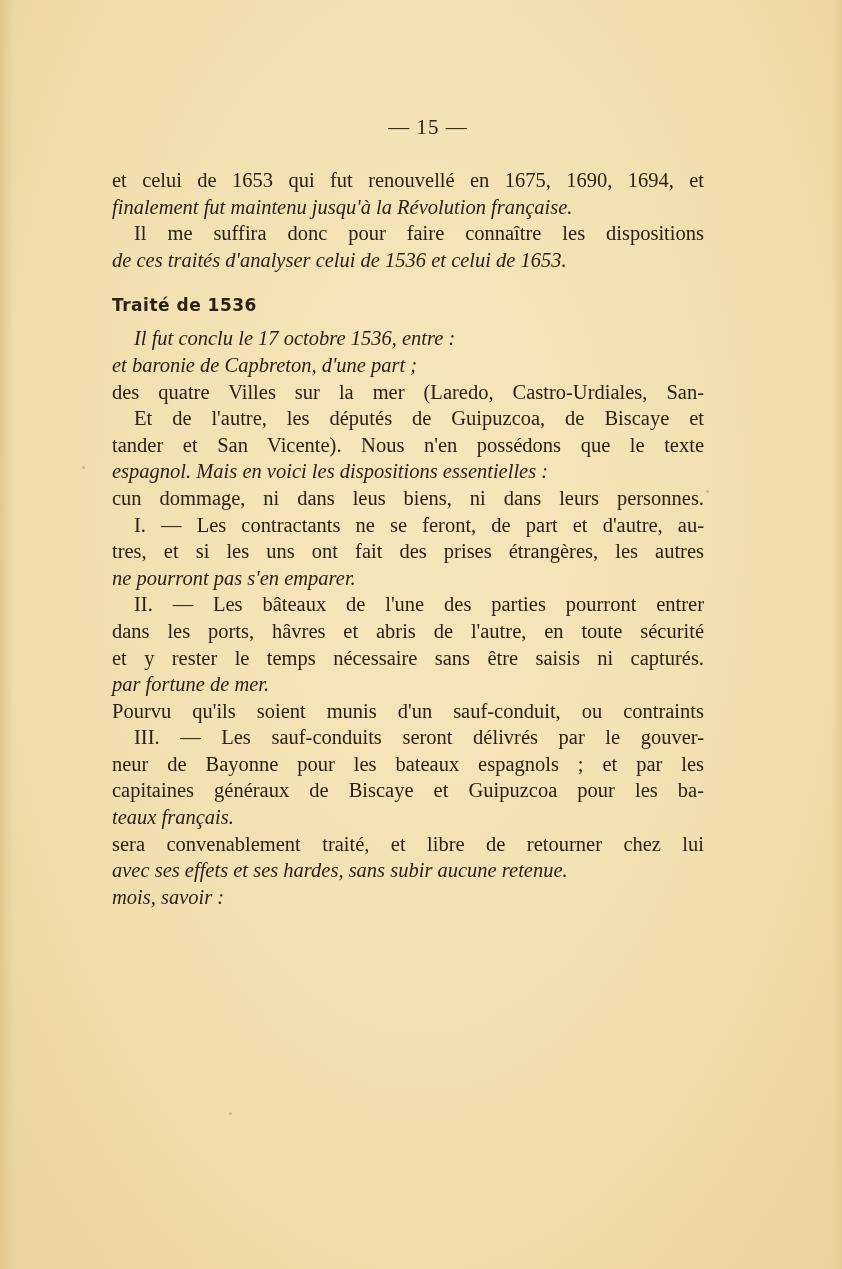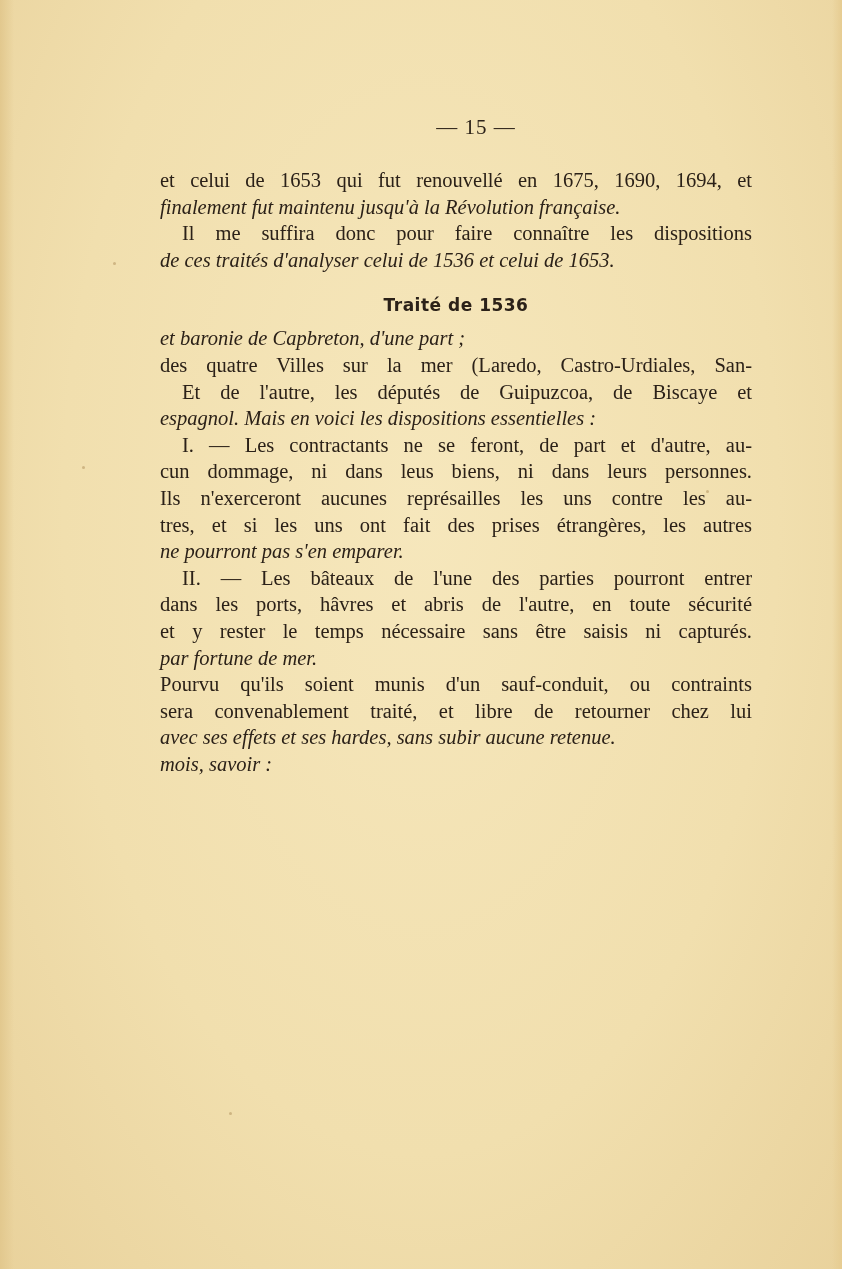--- a/index.html
+++ b/index.html
@@ -23,38 +23,37 @@
     }
     .edge-right {
       position: absolute; right: 0; top: 0; width: 10px; height: 1269px;
       background: linear-gradient(to left, #e6cc92, rgba(243,226,179,0));
     }
     .page {
       position: absolute;
       left: 112px;
       top: 114px;
       width: 592px;
-      margin-left: 48px;
     }
     .page-number {
       text-align: center;
       font-size: 21px;
       letter-spacing: 1px;
       height: 26px;
       line-height: 26px;
       margin-left: 40px;
     }
     .body-text {
       margin-top: 27px;
       font-size: 20.5px;
       line-height: 26.6px;
       text-align: justify;
     }
     .heading {
-      text-align: center;
+      text-align: left;
       font-family: "DejaVu Sans", "Liberation Sans", sans-serif;
       font-weight: bold;
       font-size: 17px;
       letter-spacing: 0.5px;
       margin: 20px 0 8px 0;
       line-height: 24px;
     }
     .line {
       display: block;
       text-align: justify;
@@ -93,47 +92,56 @@
 
     <div>
       <span class="line">et celui de 1653 qui fut renouvellé en 1675, 1690, 1694, et</span>
       <span class="line last">finalement fut maintenu jusqu'à la Révolution française.</span>
       <span class="line indent">Il me suffira donc pour faire connaître les dispositions</span>
       <span class="line last">de ces traités d'analyser celui de 1536 et celui de 1653.</span>
     </div>
 
     <div class="heading">Traité de 1536</div>
 
+    <div>
+      <span class="line indent last">Il fut conclu le 17 octobre 1536, entre :</span>
+    </div>
 
     <div>
       <span class="line last">et baronie de Capbreton, d'une part ;</span>
     </div>
 
     <div>
       <span class="line">des quatre Villes sur la mer (Laredo, Castro-Urdiales, San-</span>
       <span class="line indent">Et de l'autre, les députés de Guipuzcoa, de Biscaye et</span>
+      <span class="line">tander et San Vicente). Nous n'en possédons que le texte</span>
       <span class="line last">espagnol. Mais en voici les dispositions essentielles :</span>
     </div>
 
     <div>
+      <span class="line">cun dommage, ni dans leus biens, ni dans leurs personnes.</span>
       <span class="line indent">I. — Les contractants ne se feront, de part et d'autre, au-</span>
-      <span class="line">cun dommage, ni dans leus biens, ni dans leurs personnes.</span>
-      <span class="line">Ils n'exerceront aucunes représailles les uns contre les au-</span>
       <span class="line">tres, et si les uns ont fait des prises étrangères, les autres</span>
       <span class="line last">ne pourront pas s'en emparer.</span>
     </div>
 
     <div>
       <span class="line indent">II. — Les bâteaux de l'une des parties pourront entrer</span>
       <span class="line">dans les ports, hâvres et abris de l'autre, en toute sécurité</span>
       <span class="line">et y rester le temps nécessaire sans être saisis ni capturés.</span>
       <span class="line last">par fortune de mer.</span>
       <span class="line">Pourvu qu'ils soient munis d'un sauf-conduit, ou contraints</span>
     </div>
 
+    <div>
+      <span class="line indent">III. — Les sauf-conduits seront délivrés par le gouver-</span>
+      <span class="line">neur de Bayonne pour les bateaux espagnols ; et par les</span>
+      <span class="line">capitaines généraux de Biscaye et Guipuzcoa pour les ba-</span>
+      <span class="line last">teaux français.</span>
+    </div>
 
     <div>
       <span class="line">sera convenablement traité, et libre de retourner chez lui</span>
       <span class="line last">avec ses effets et ses hardes, sans subir aucune retenue.</span>
     </div>
 
 
     <div>
       <span class="line last">mois, savoir :</span>
     </div>

